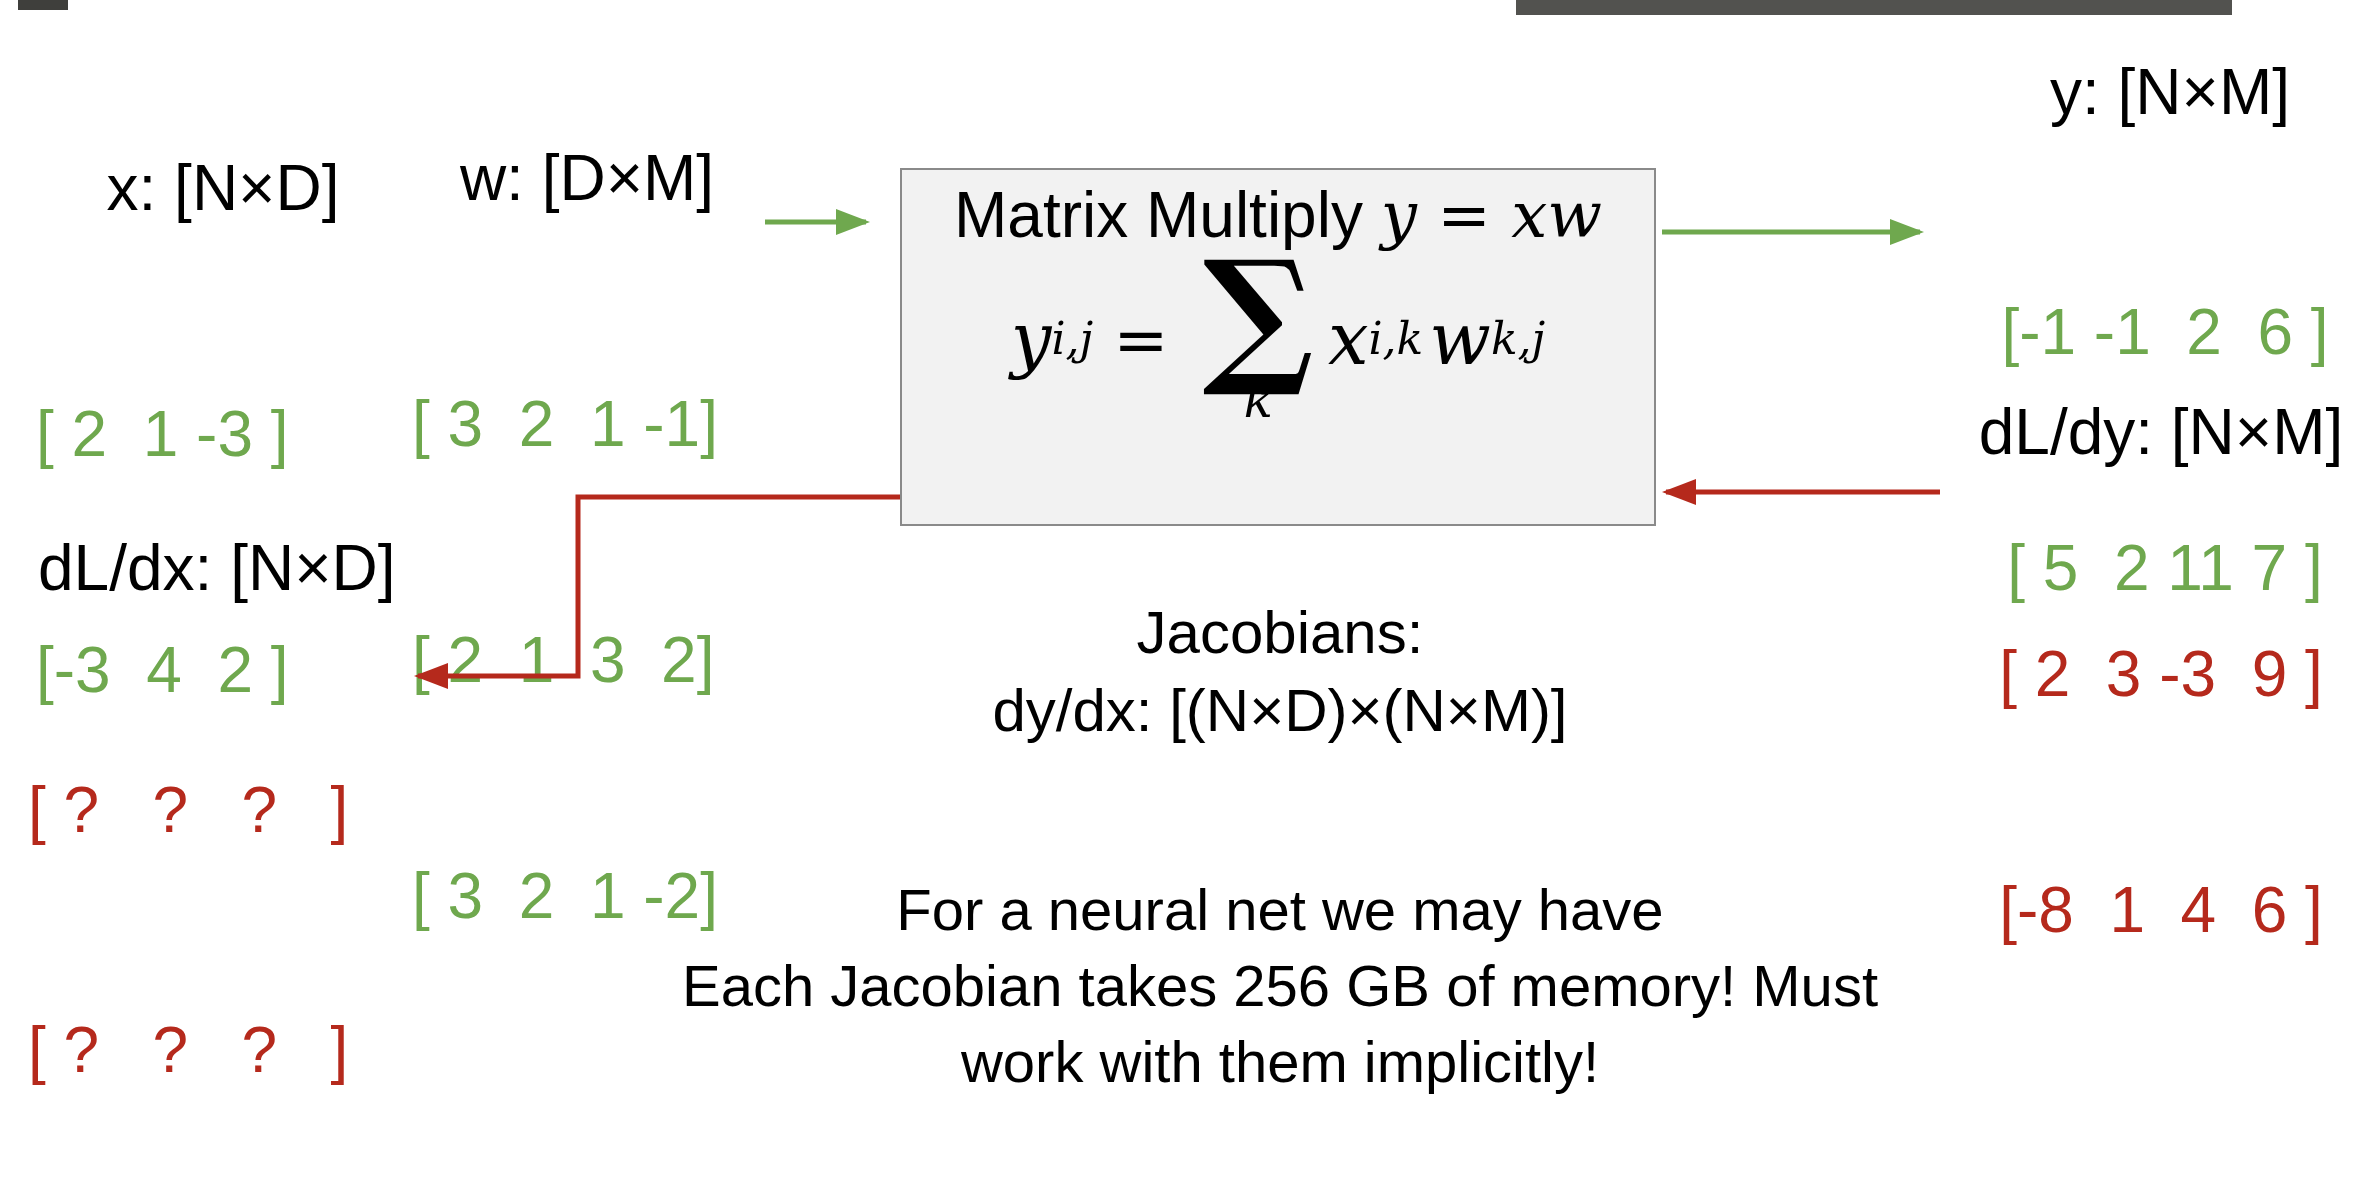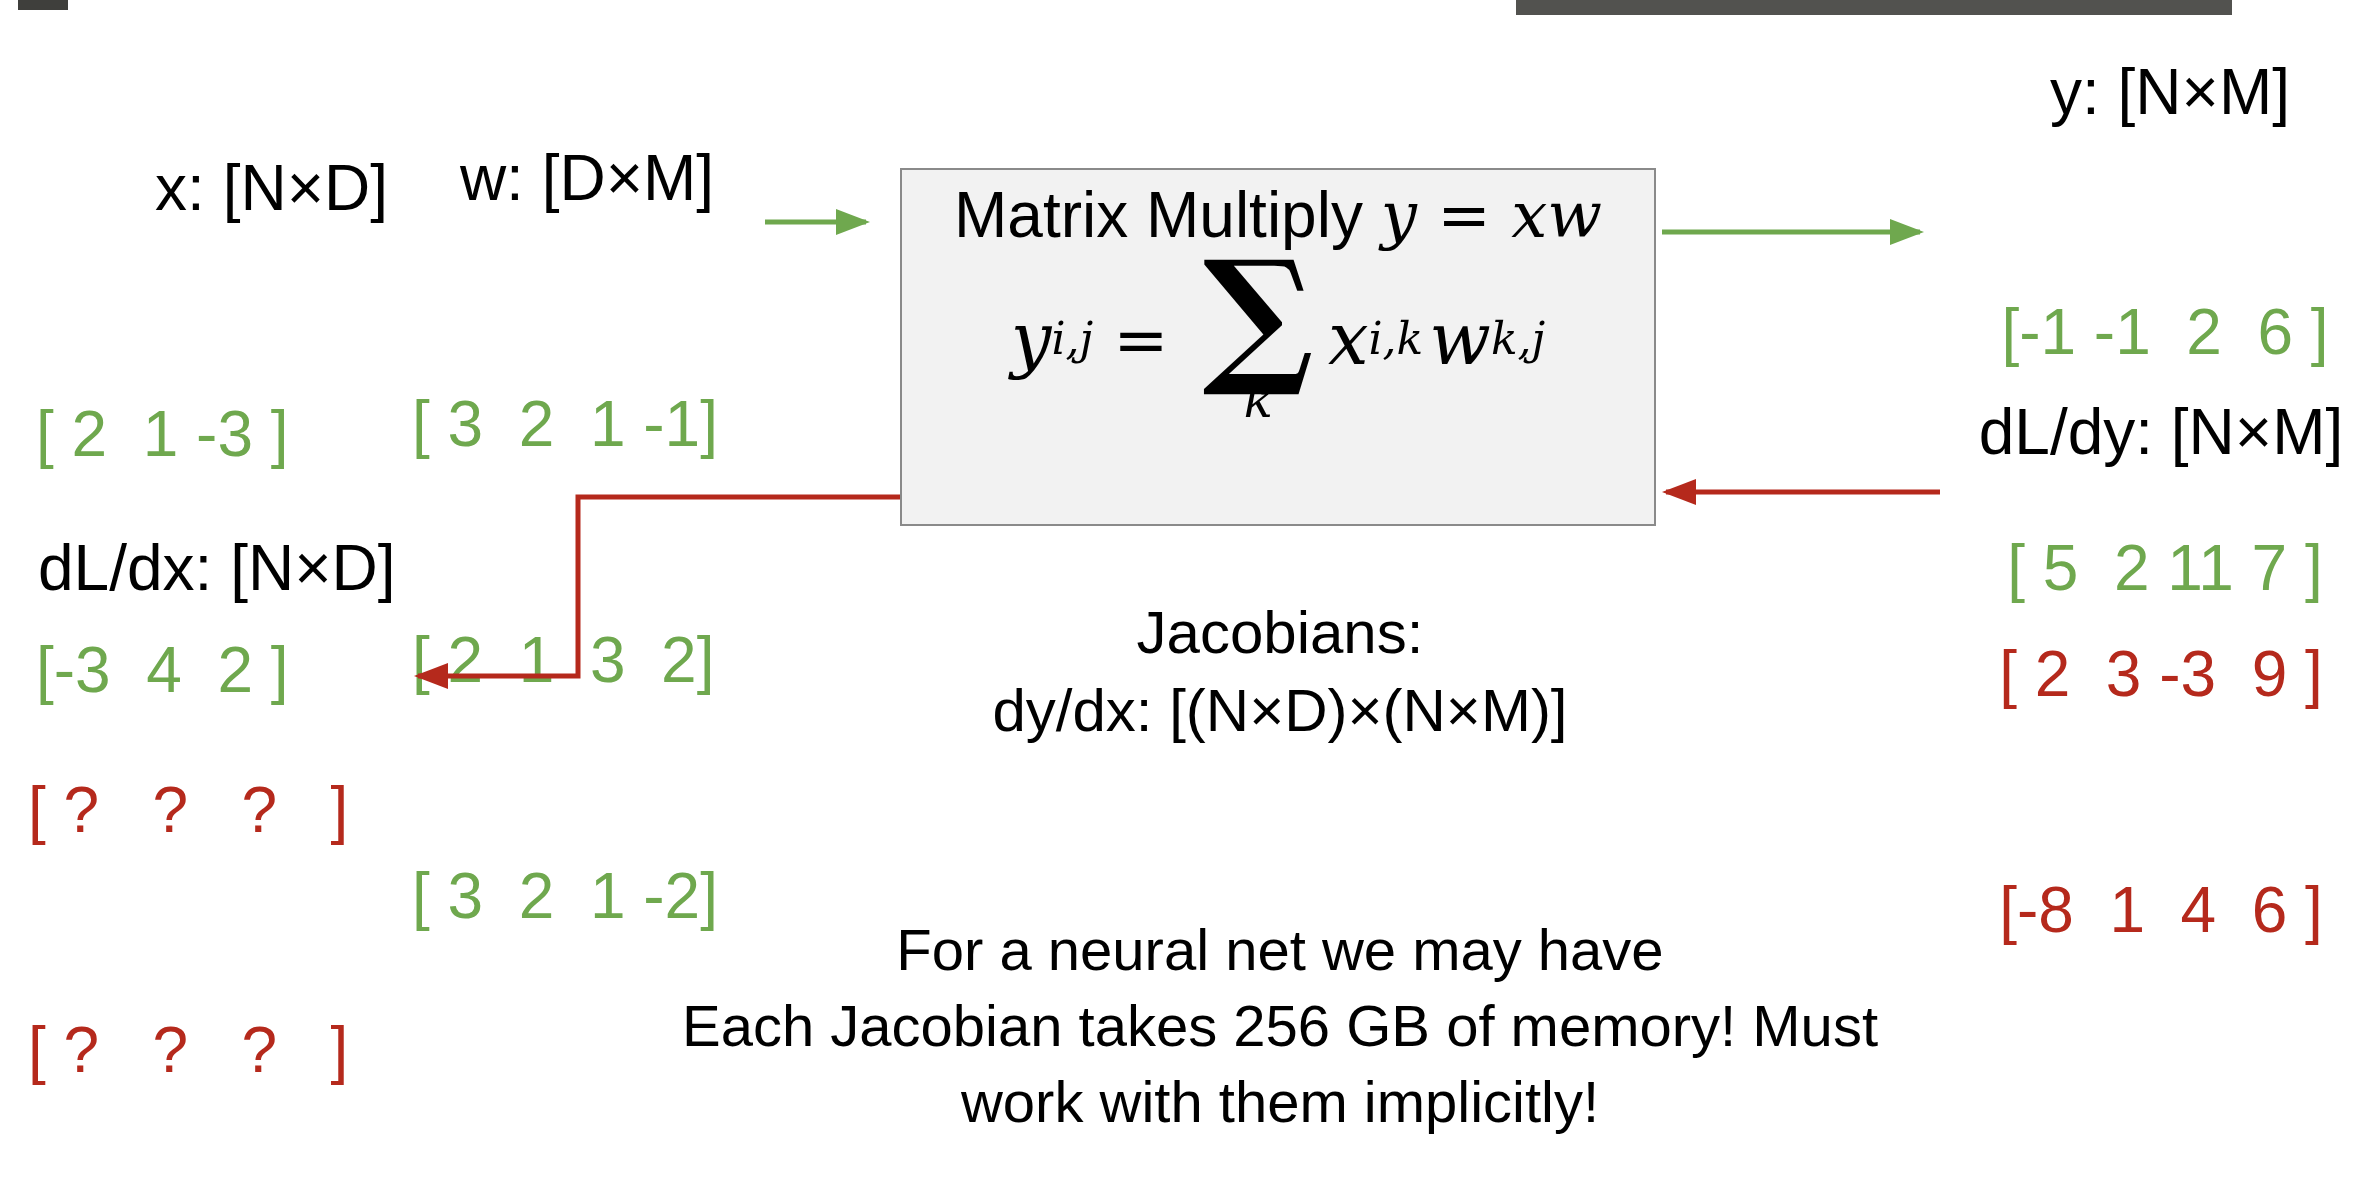--- a/index.html
+++ b/index.html
@@ -42,42 +42,42 @@
   .msub{font-family:"DejaVu Serif", serif;font-style:italic;font-size:44px;line-height:0;}
   .meq{font-family:"DejaVu Serif", serif;font-size:66px;margin:0 20px;}
   .sum{display:inline-flex;flex-direction:column;align-items:center;margin:0 14px;}
   .sigma{font-family:"DejaVu Serif", serif;font-size:148px;line-height:120px;font-weight:bold;}
   .sumk{font-size:48px;margin-top:2px;line-height:48px;}
 
   
   .jacobians{left:600px;top:594px;width:1360px;font-size:60px;}
   .jacobians .jline{line-height:78px;}
   .jtitle-b{font-weight:normal;}
-  .note{left:500px;top:912px;width:1560px;font-size:58px;}
+  .note{left:500px;top:872px;width:1560px;font-size:58px;}
   .note .nline{line-height:76px;}
 
   
   svg.arrows{position:absolute;left:0;top:0;pointer-events:none;}
   .arrow-green{stroke:var(--green);fill:none;stroke-width:5;}
   .arrow-red{stroke:var(--red);fill:none;stroke-width:5;}
   .head-green{fill:var(--green);}
   .head-red{fill:var(--red);}
 
   
   .artifact{background:var(--artifact);}
 </style>
 </head>
 <body>
 
 <div id="canvas">
 
   <div class="abs artifact" style="left:18px;top:0;width:50px;height:10px;"></div>
   <div class="abs artifact" style="left:1516px;top:0;width:716px;height:15px;opacity:.9;"></div>
 
-  <div class="abs label center" style="left:58px;top:152px;width:330px;text-align:right;">x: [N×D]</div>
+  <div class="abs label center" style="left:58px;top:152px;width:330px;">x: [N×D]</div>
   <div class="abs matrix green" style="left:36px;top:242px;">
     <div class="row">[ 2  1 -3 ]</div>
     <div class="row">[-3  4  2 ]</div>
   </div>
 
   <div class="abs label center" style="left:422px;top:142px;width:330px;">w: [D×M]</div>
   <div class="abs matrix green" style="left:412px;top:232px;">
     <div class="row">[ 3  2  1 -1]</div>
     <div class="row">[ 2  1  3  2]</div>
     <div class="row">[ 3  2  1 -2]</div>

